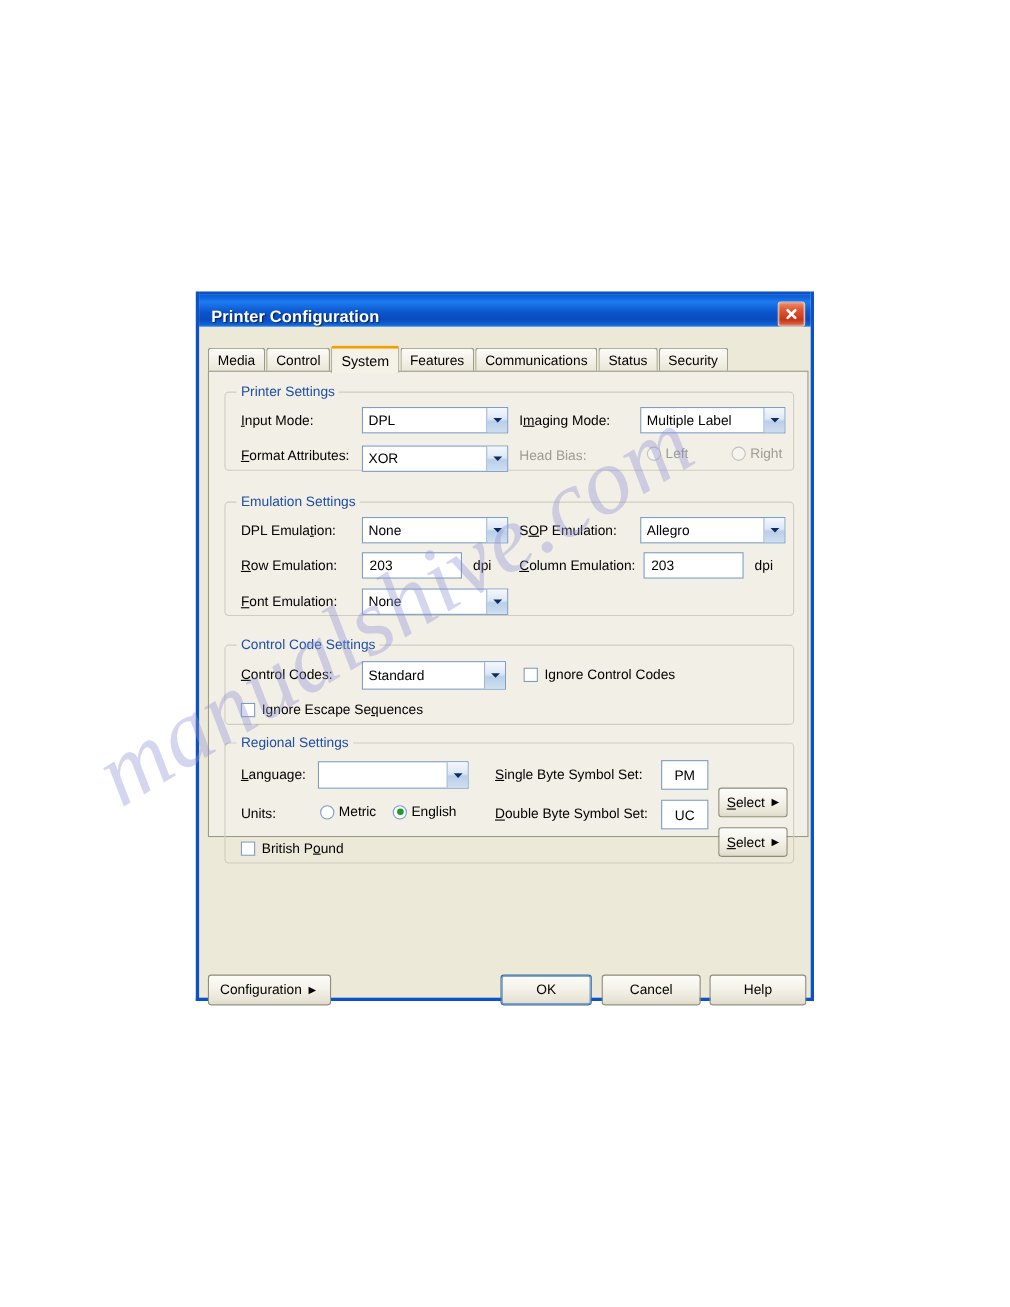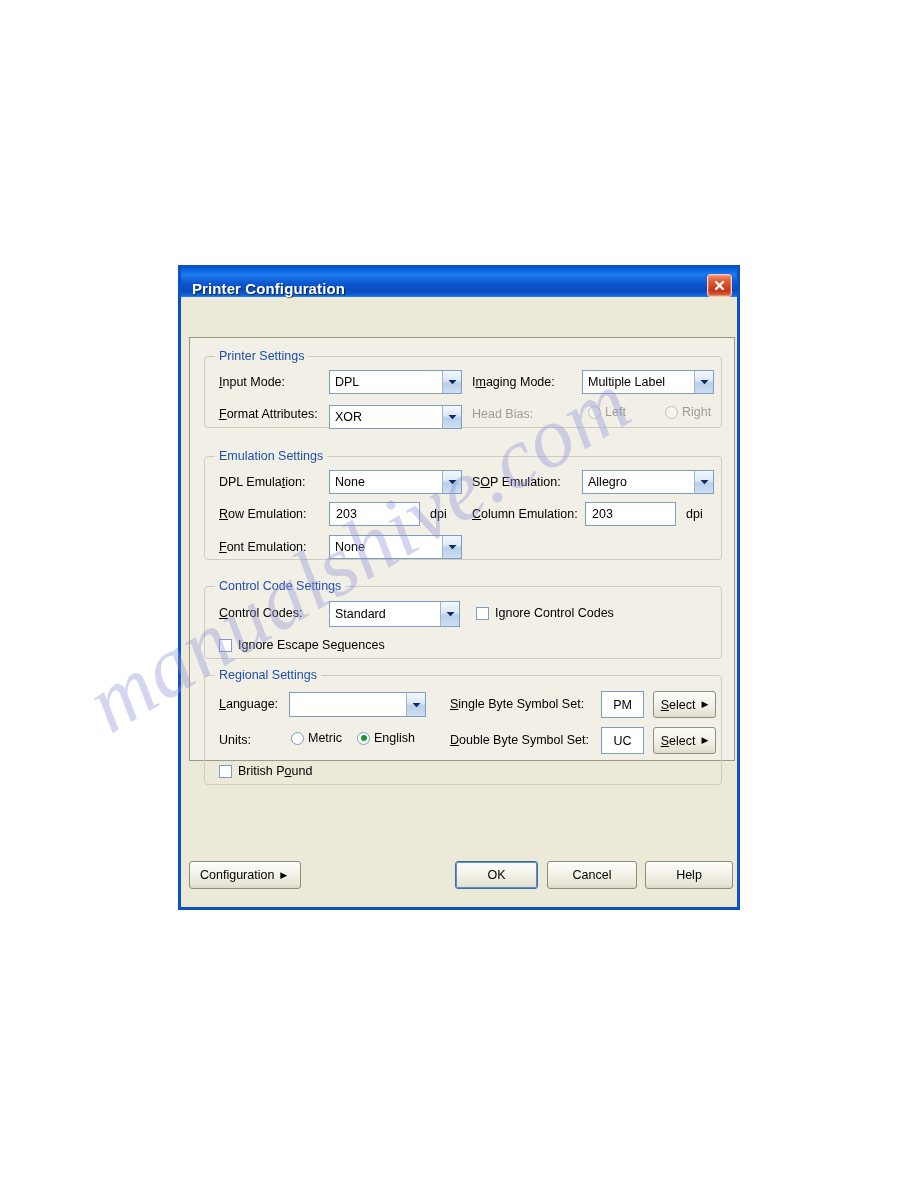--- a/index.html
+++ b/index.html
@@ -181,20 +181,21 @@
   .rb.dis .rbl{color:#9d9d93;}
 
   
   .btn{
     position:absolute;
     background:linear-gradient(to bottom,#fcfcf9 0%,#f4f2e9 45%,#e8e4d6 85%,#dedacb 100%);
     border:1px solid #8e8e7c;border-radius:3px;
     display:flex;align-items:center;justify-content:center;
     font-size:12.5px;color:#000;cursor:pointer;
     box-sizing:border-box;
+    margin-top:25px;
   }
   .btn.default{
     border:1px solid #3a6ea5;
     box-shadow:0 0 0 1px #5c8fc6 inset;
   }
   .btn .tri{margin-left:6px;font-size:9px;line-height:1;}
 
   
   #bottombar{position:absolute;left:0;top:555px;width:556px;height:85px;}
 </style>
@@ -209,20 +210,43 @@
 
   <div id="titlebar">
     <div id="title-text">Printer Configuration</div>
     <div id="close-btn">
       <svg width="13" height="13" viewBox="0 0 13 13">
         <path d="M3 3 L10 10 M10 3 L3 10" stroke="#ffffff" stroke-width="2.4" stroke-linecap="round" fill="none"></path>
       </svg>
     </div>
   </div>
 
+  <div id="tabstrip">
+    <div class="tab">
+        <span>Media</span>
+      </div>
+    <div class="tab">
+        <span>Control</span>
+      </div>
+    <div class="tab active">
+        <span>System</span>
+      </div>
+    <div class="tab">
+        <span>Features</span>
+      </div>
+    <div class="tab">
+        <span>Communications</span>
+      </div>
+    <div class="tab">
+        <span>Status</span>
+      </div>
+    <div class="tab">
+        <span>Security</span>
+      </div>
+  </div>
 
   <div id="panel">
 
     <div class="group" style="left:14px;top:18px;width:518px;height:72px;">
       <div class="group-title">Printer Settings</div>
 
       <div class="lbl" style="left:14px;top:18px;"><span class="u">I</span><span>nput Mode:</span></div>
       <div class="combo" style="left:124px;top:13px;width:133px;">
         <div class="val">DPL</div>
         <div class="arrow">

